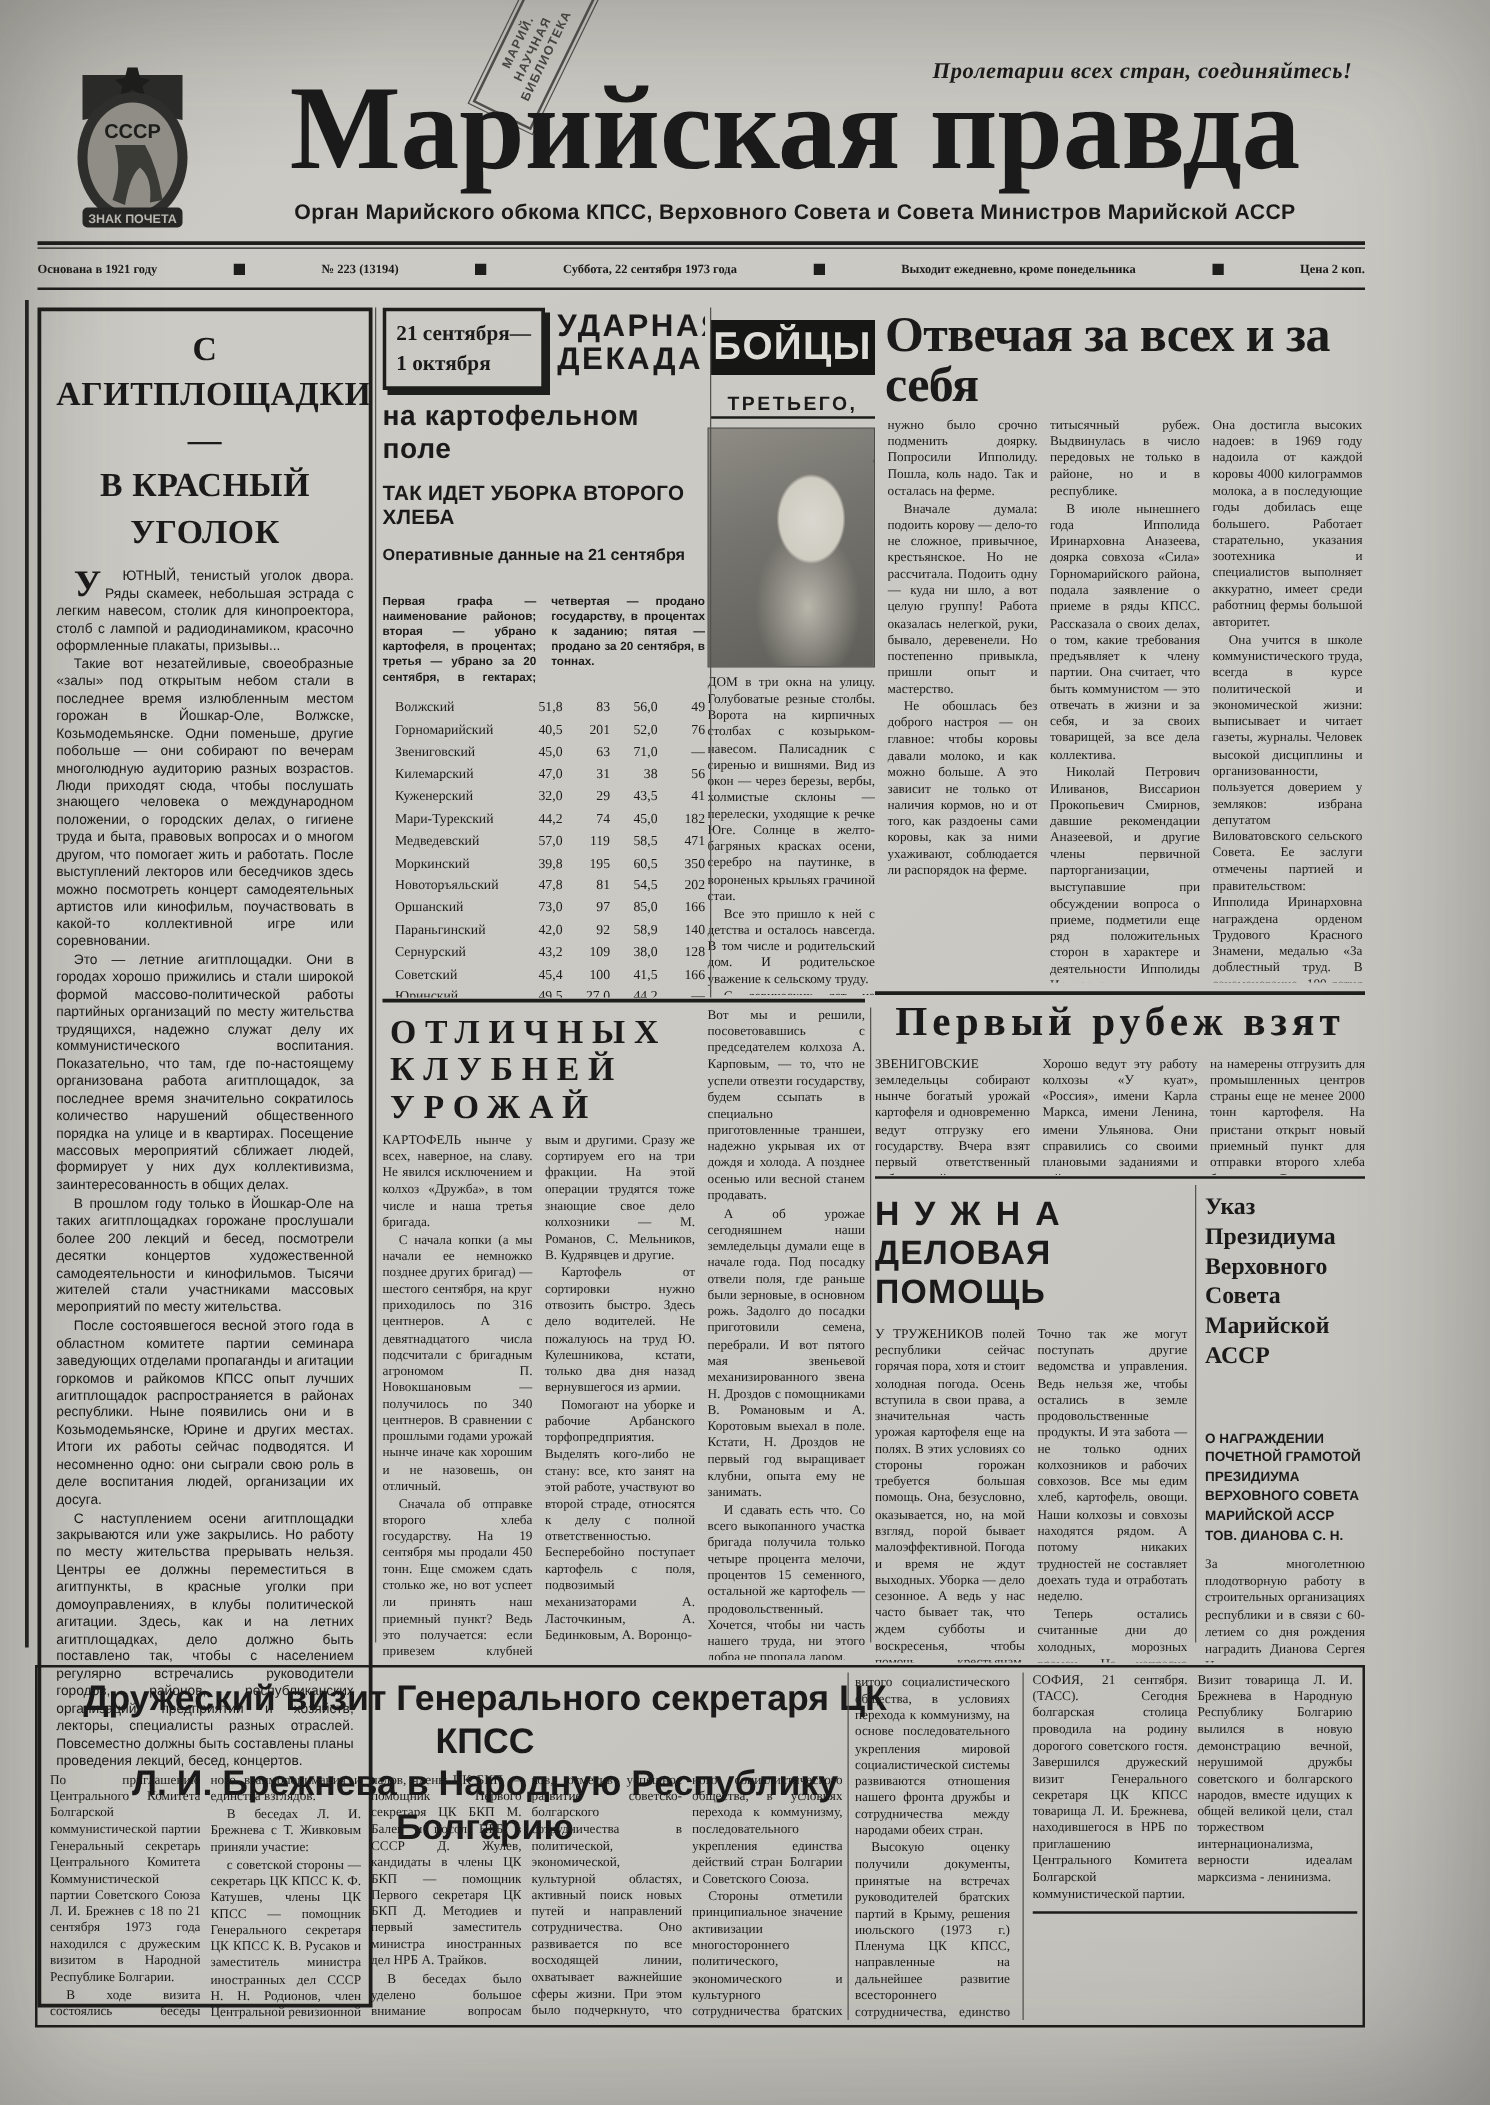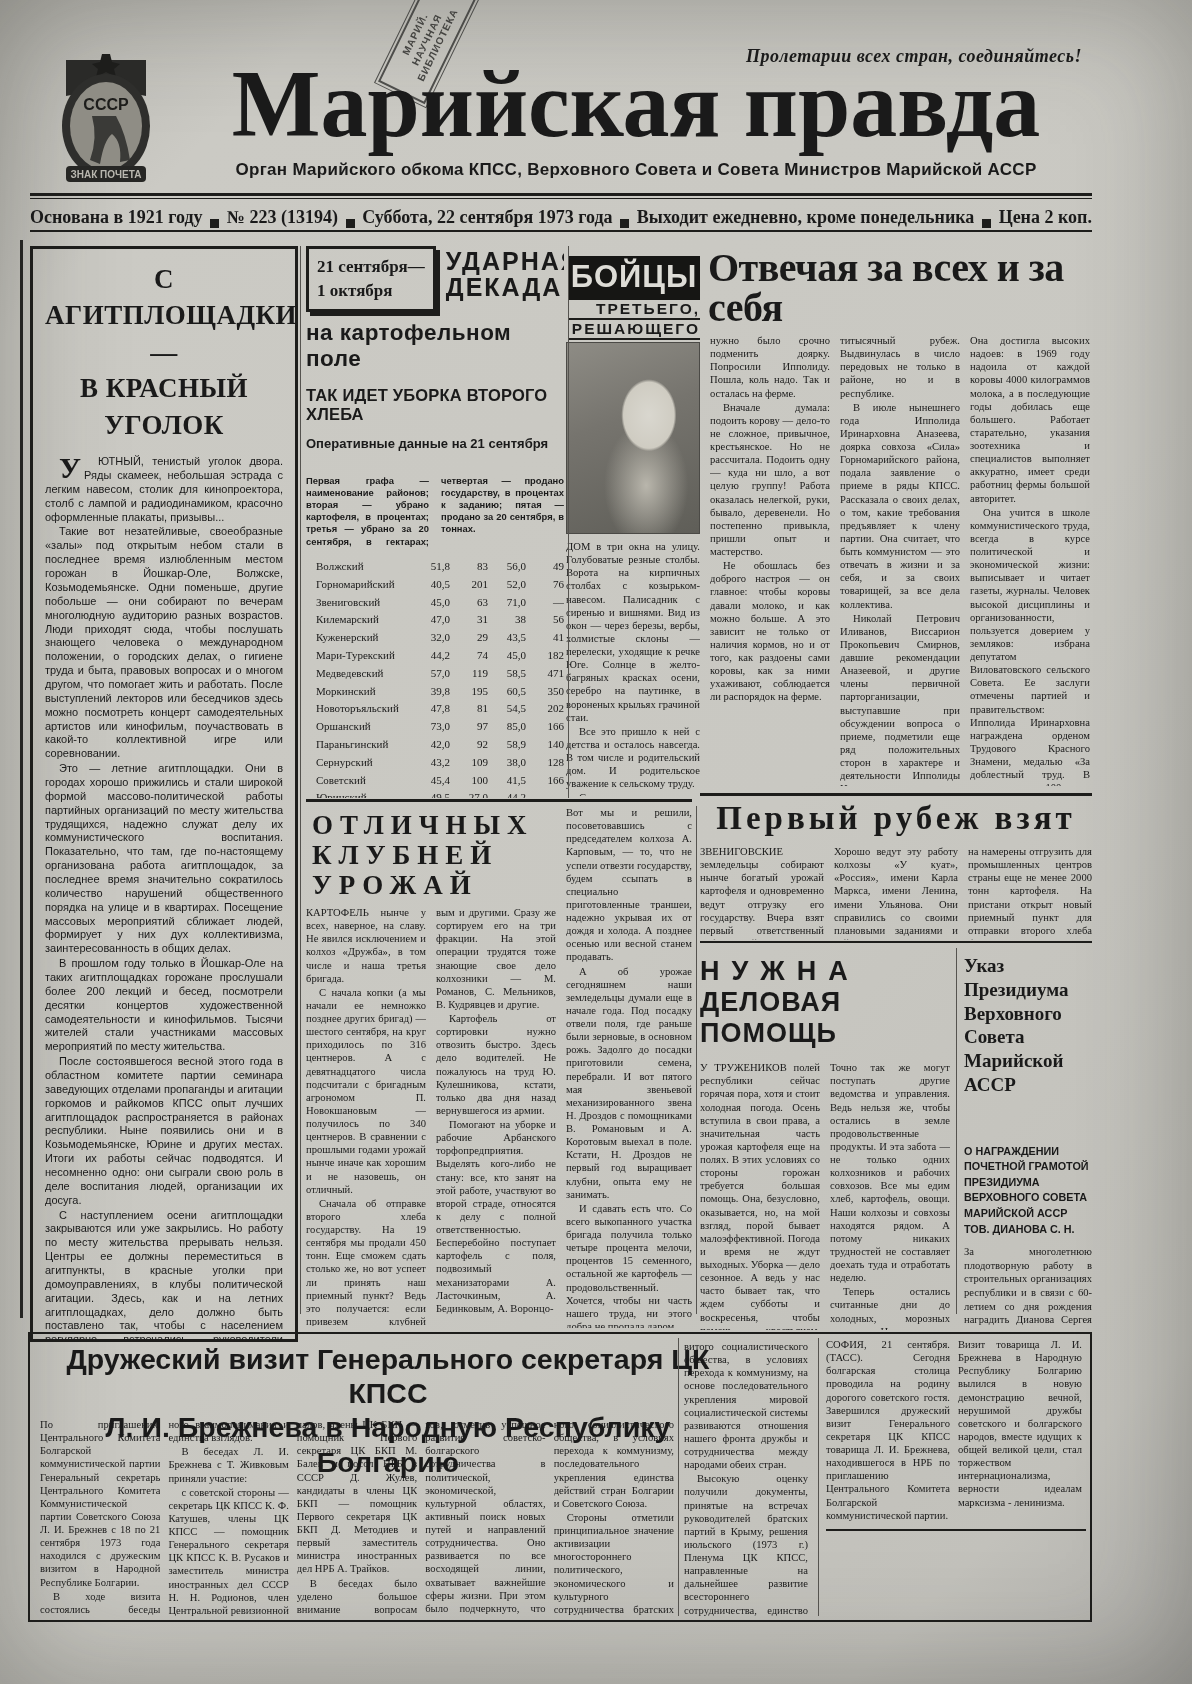--- a/index.html
+++ b/index.html
@@ -29,34 +29,34 @@
     transform:scaleY(1.02); white-space:nowrap;
   }
   .m-organ {
     position:absolute; left:178px; top:160px; width:916px; text-align:center;
     font-family:"Liberation Sans",sans-serif; font-weight:bold; font-size:17px; letter-spacing:.3px;
   }
   .mh-rule-a { position:absolute; left:30px; top:193px; width:1062px; height:3px; background:#1d1d1b; }
   .mh-rule-b { position:absolute; left:30px; top:198px; width:1062px; height:1px; background:#1d1d1b; }
   .infobar {
     position:absolute; left:30px; top:202px; width:1062px; height:26px;
-    display:flex; align-items:flex-end; justify-content:space-between;
-    font-weight:bold; font-size:18px;
+    display:flex; align-items:center; justify-content:space-between;
+    font-weight:bold; font-size:10px;
   }
   .sq { width:9px; height:9px; background:#1d1d1b; flex:0 0 auto; }
   .mh-rule-c { position:absolute; left:30px; top:230px; width:1062px; height:2px; background:#1d1d1b; }
   
   .col-text { font-size:10.6px; line-height:1.24; text-align:justify; overflow:hidden; }
   .col-text p { text-indent:13px; margin:0 0 1px 0; }
   .col-text p.np { text-indent:0; }
   .vr { position:absolute; width:1px; background:#55534f; }
   .hr3 { position:absolute; height:3px; background:#1d1d1b; }
   
   .edit-box {
-    position:absolute; left:30px; top:246px; width:268px; height:1096px;
+    position:absolute; left:30px; top:246px; width:268px; height:1360px;
     border:3px solid #1d1d1b; padding:12px 12px; overflow:hidden;
   }
   .edit-title { text-align:center; font-weight:bold; font-size:27px; line-height:1.35; margin-bottom:12px; letter-spacing:.5px; }
   .edit-body { font-size:11px; line-height:1.26; text-align:justify; font-family:"Liberation Sans",sans-serif; }
   .edit-body p { text-indent:14px; margin-bottom:1px; }
   .dropcap { float:left; font-size:30px; line-height:.85; font-weight:bold; padding-right:3px; font-family:"Liberation Serif",serif; }
   
   .decade { position:absolute; left:306px; top:246px; width:258px; height:552px; overflow:hidden; }
   .d-top { display:flex; gap:10px; }
   .date-box {
@@ -70,21 +70,21 @@
   .d-legend { margin-top:24px; font-family:"Liberation Sans",sans-serif; font-weight:bold; font-size:9.4px; line-height:1.3; column-count:2; column-gap:12px; text-align:justify; }
   .d-table { margin-top:10px; font-size:11px; }
   .t-row { display:flex; line-height:1.62; }
   .t-row .tn { flex:1 1 auto; padding-left:10px; }
   .t-row .tv { width:38px; text-align:right; flex:0 0 auto; }
   .t-row.total { margin-top:5px; }
   
   .fighters { position:absolute; left:556px; top:240px; width:536px; height:556px; overflow:hidden; }
   .badge { position:absolute; left:12px; top:16px; width:132px; }
   .badge-top { background:#161614; color:#dddcd6; font-family:"Liberation Sans",sans-serif; font-weight:bold; font-size:31px; text-align:center; padding:3px 2px 5px; letter-spacing:1px; }
-  .badge-line { font-family:"Liberation Sans",sans-serif; font-weight:bold; font-size:15.5px; letter-spacing:2px; text-align:right; border-bottom:2.5px solid #1d1d1b; padding-top:0; }
+  .badge-line { font-family:"Liberation Sans",sans-serif; font-weight:bold; font-size:15.5px; letter-spacing:2px; text-align:center; border-bottom:2.5px solid #1d1d1b; padding-top:15px; }
   .f-head { position:absolute; left:152px; top:8px; width:382px; font-weight:bold; font-size:40px; line-height:1; letter-spacing:-.5px; }
   .photo {
     position:absolute; left:10px; top:102px; width:134px; height:192px;
     border:1px solid #4b4a46;
     background:
       radial-gradient(ellipse 46px 60px at 62% 38%, #d9d7cf 0%, #cfccc2 55%, rgba(120,118,110,.0) 60%),
       radial-gradient(ellipse 60px 90px at 60% 75%, #b9b6ac 0%, rgba(120,118,110,0) 70%),
       linear-gradient(160deg,#8e8c85 0%, #76746e 40%, #5f5e58 100%);
   }
   .f-cap { position:absolute; left:10px; top:300px; width:134px; }

